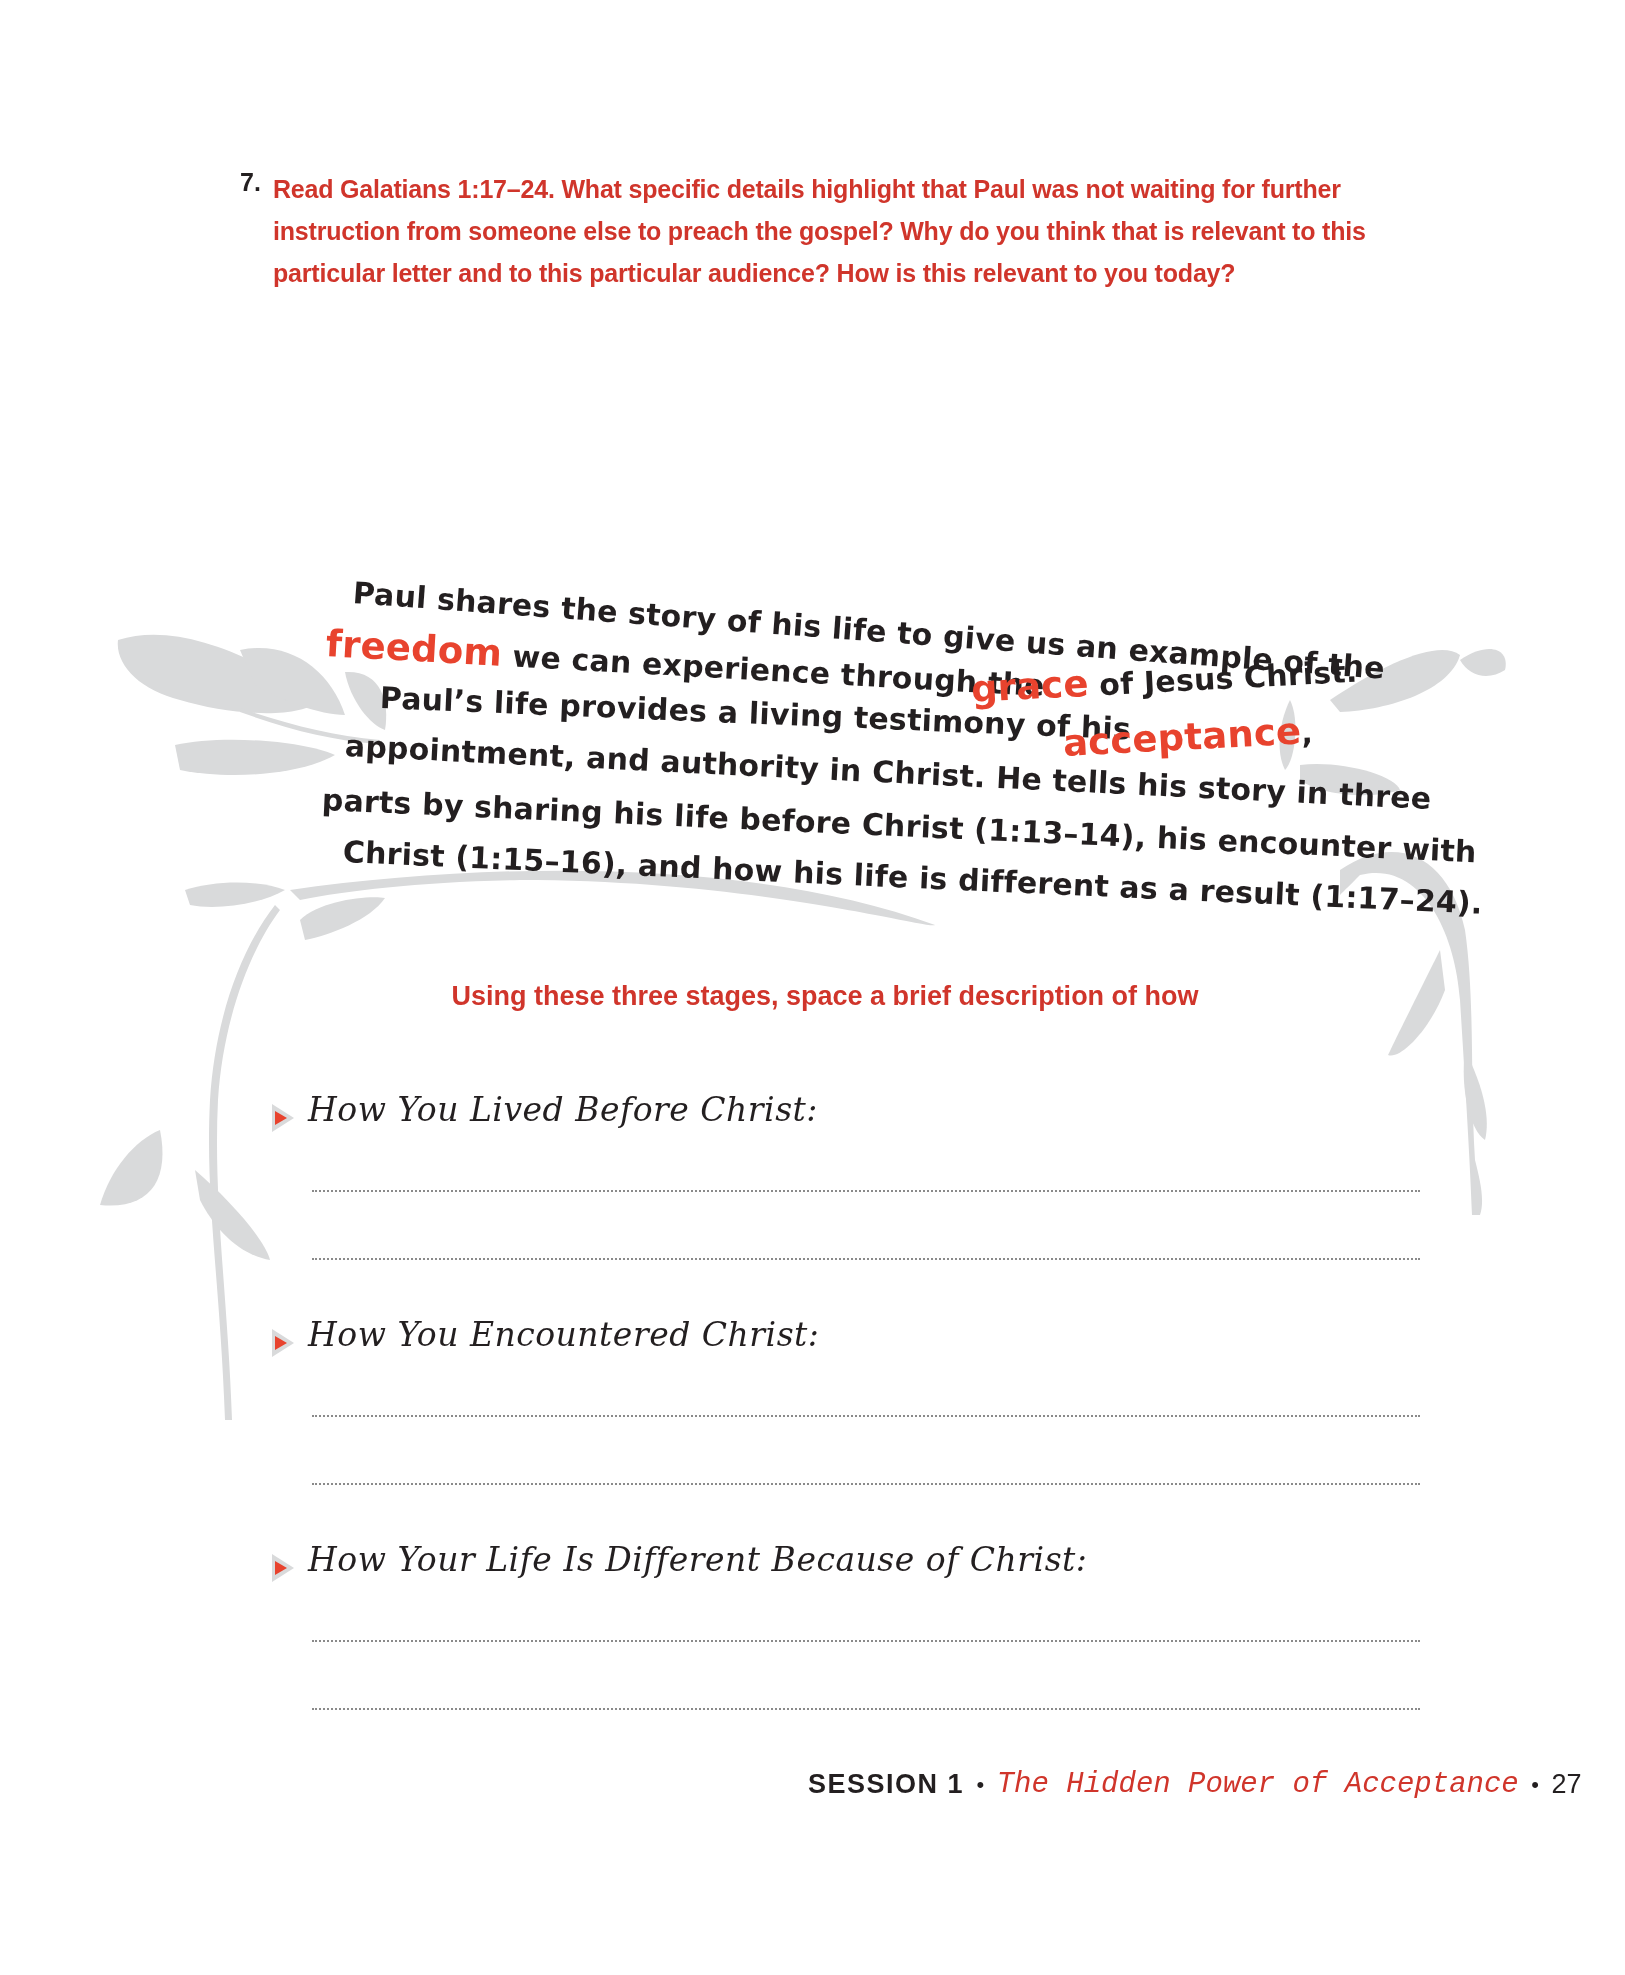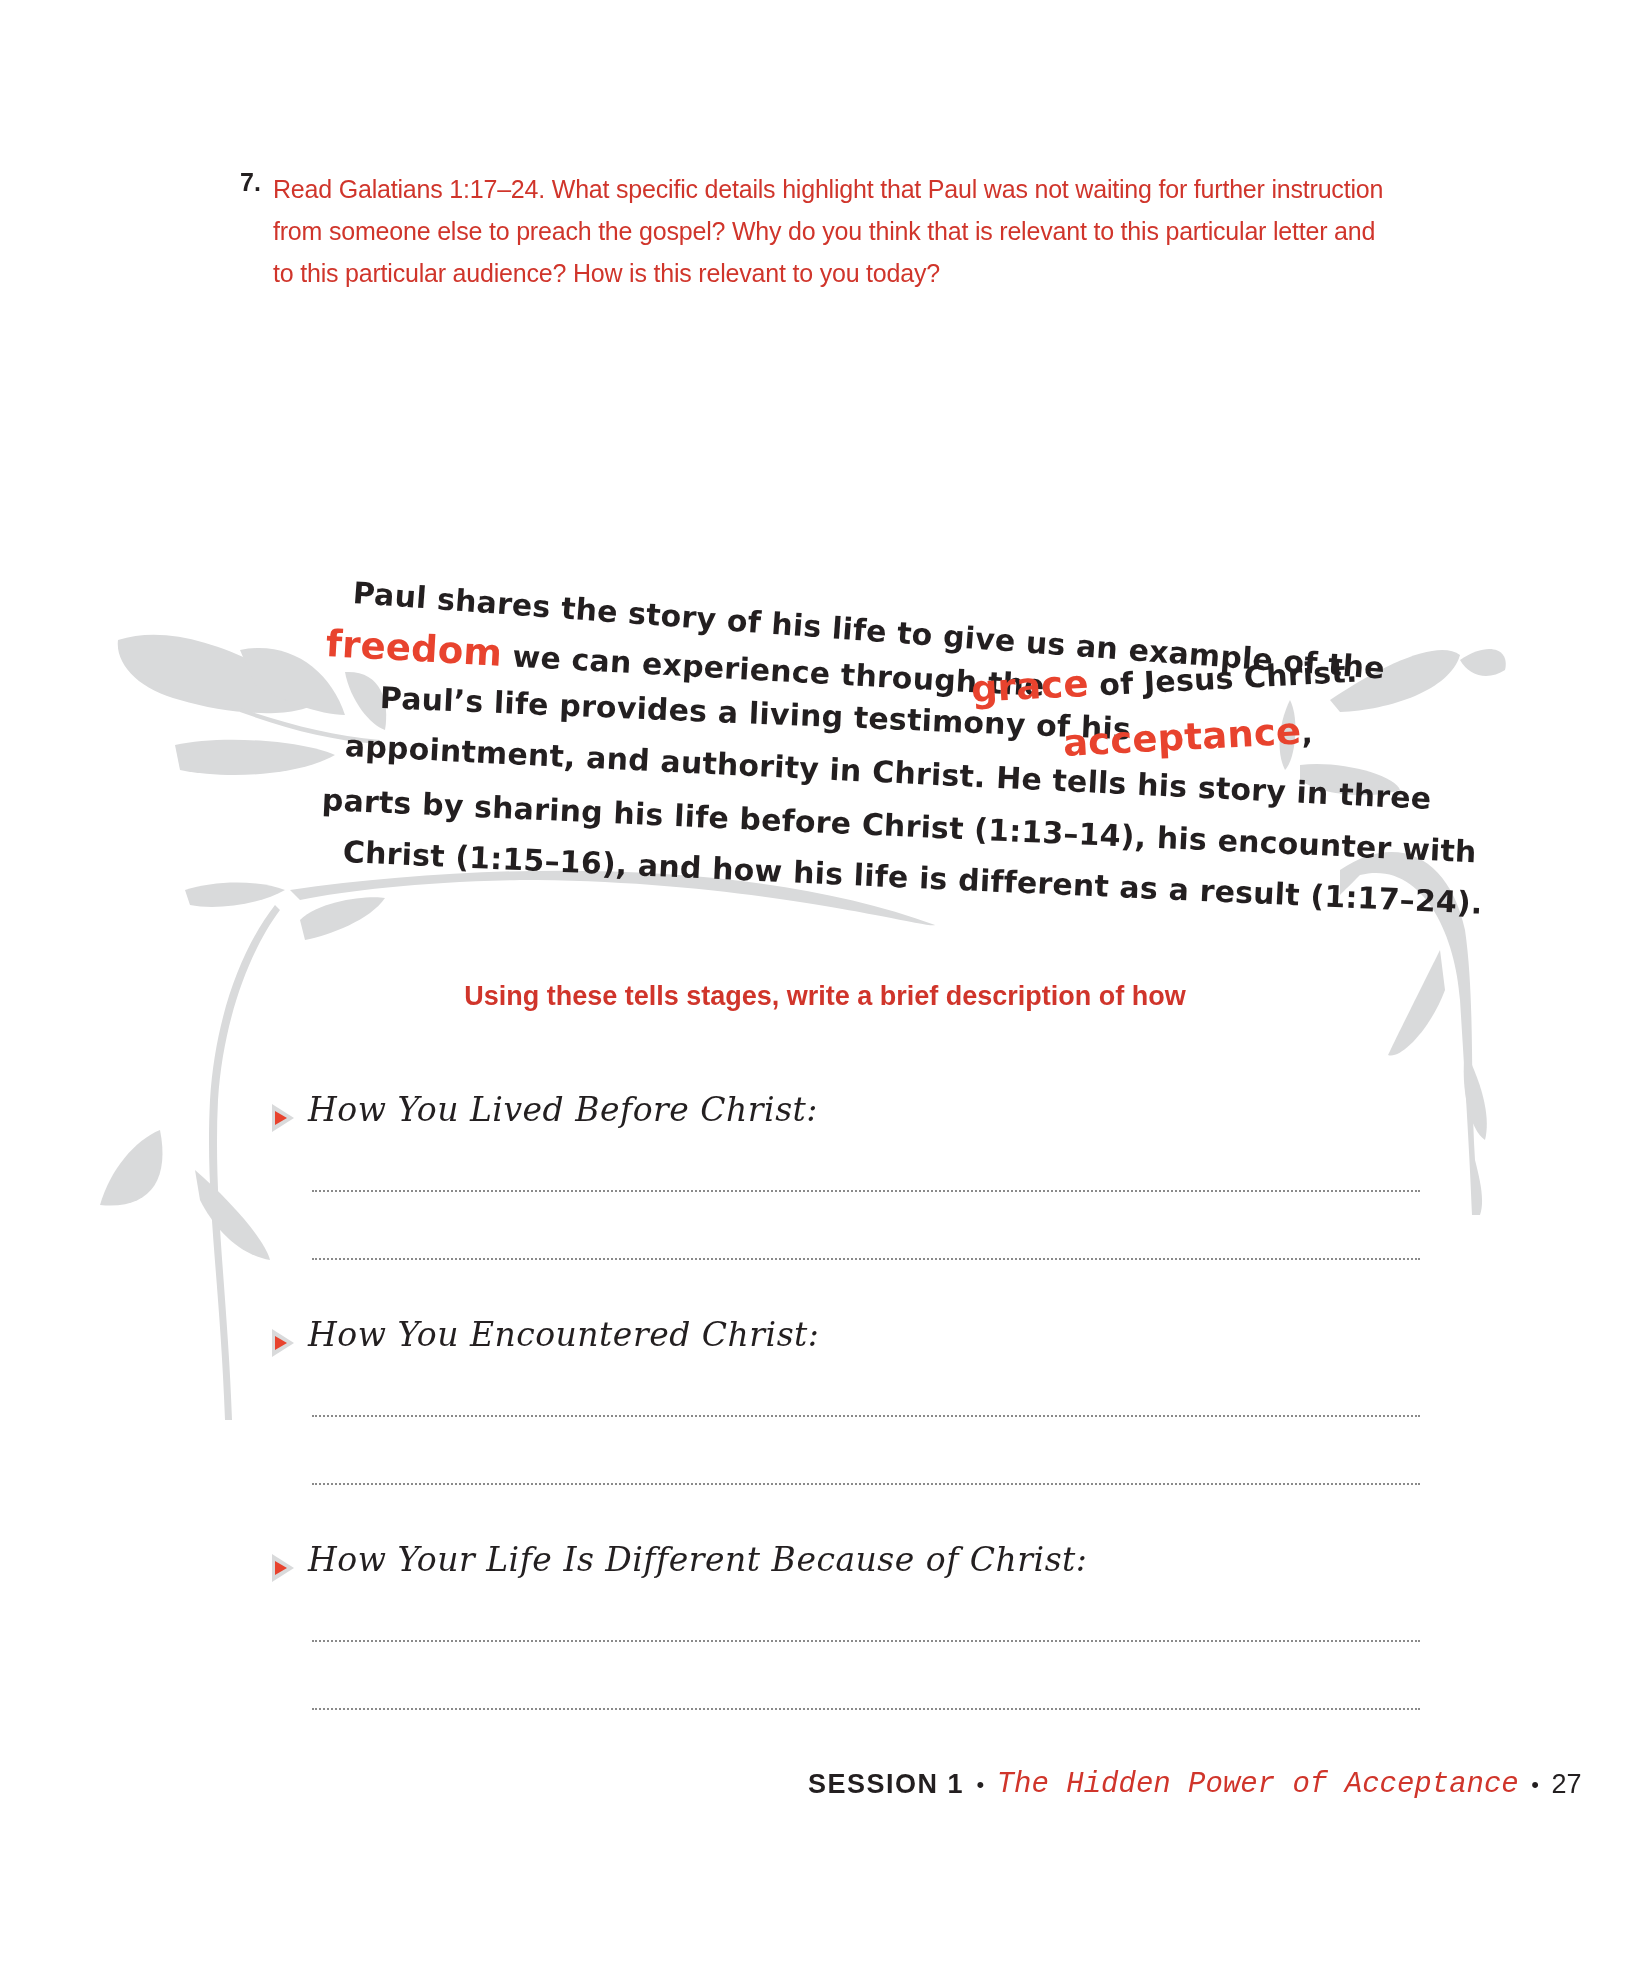--- a/index.html
+++ b/index.html
@@ -4,21 +4,21 @@
 <style>
   html, body { margin:0; padding:0; background:#ffffff; }
   body { width:1625px; height:1975px; position:relative; overflow:hidden;
          font-family:"Liberation Sans", sans-serif; color:#231f20; }
   .abs { position:absolute; }
 
   
   .question { left:240px; top:168px; width:1160px; }
   .q-num { position:absolute; left:0; top:0; font-size:25px; font-weight:bold; color:#231f20; }
   .q-text { position:absolute; left:33px; top:0; width:1120px; font-size:25px; line-height:42px;
-            color:#d0352b; font-weight:normal; letter-spacing:-0.2px; }
+            color:#d0352b; font-weight:bold; letter-spacing:-0.2px; }
 
   
   .vine { left:0; top:0; width:1625px; height:1975px; pointer-events:none; }
 
   
   .wave-line { position:absolute; white-space:nowrap; font-family:"DejaVu Sans", sans-serif;
                font-size:30px; font-weight:bold; color:#231f20; letter-spacing:0.2px;
                transform-origin:left center; }
   .wave-line .hl { color:#e8432e; font-size:37px; }
 
@@ -108,21 +108,21 @@
   </div>
   <div class="wave-line" style="left:322px;top:782px;transform:rotate(2.6deg);">
     <span>parts by sharing his life before Christ (1:13–14), his encounter with</span>
   </div>
   <div class="wave-line" style="left:343px;top:834px;transform:rotate(2.6deg);">
     <span>Christ (1:15–16), and how his life is different as a result (1:17–24).</span>
   </div>
 </div>
 
 <div class="abs instruction">
-  <div>Using these tells stages, write a brief description of how</div>
+  <div>Using these three stages, space a brief description of how</div>
 </div>
 
 <div class="prompt" style="top:1090px;">
   <span class="prompt-tri"></span>
   <span class="prompt-label">How You Lived Before Christ:</span>
 </div>
 <div class="write-line" style="top:1190px;"></div>
 <div class="write-line" style="top:1258px;"></div>
 
 <div class="prompt" style="top:1315px;">

